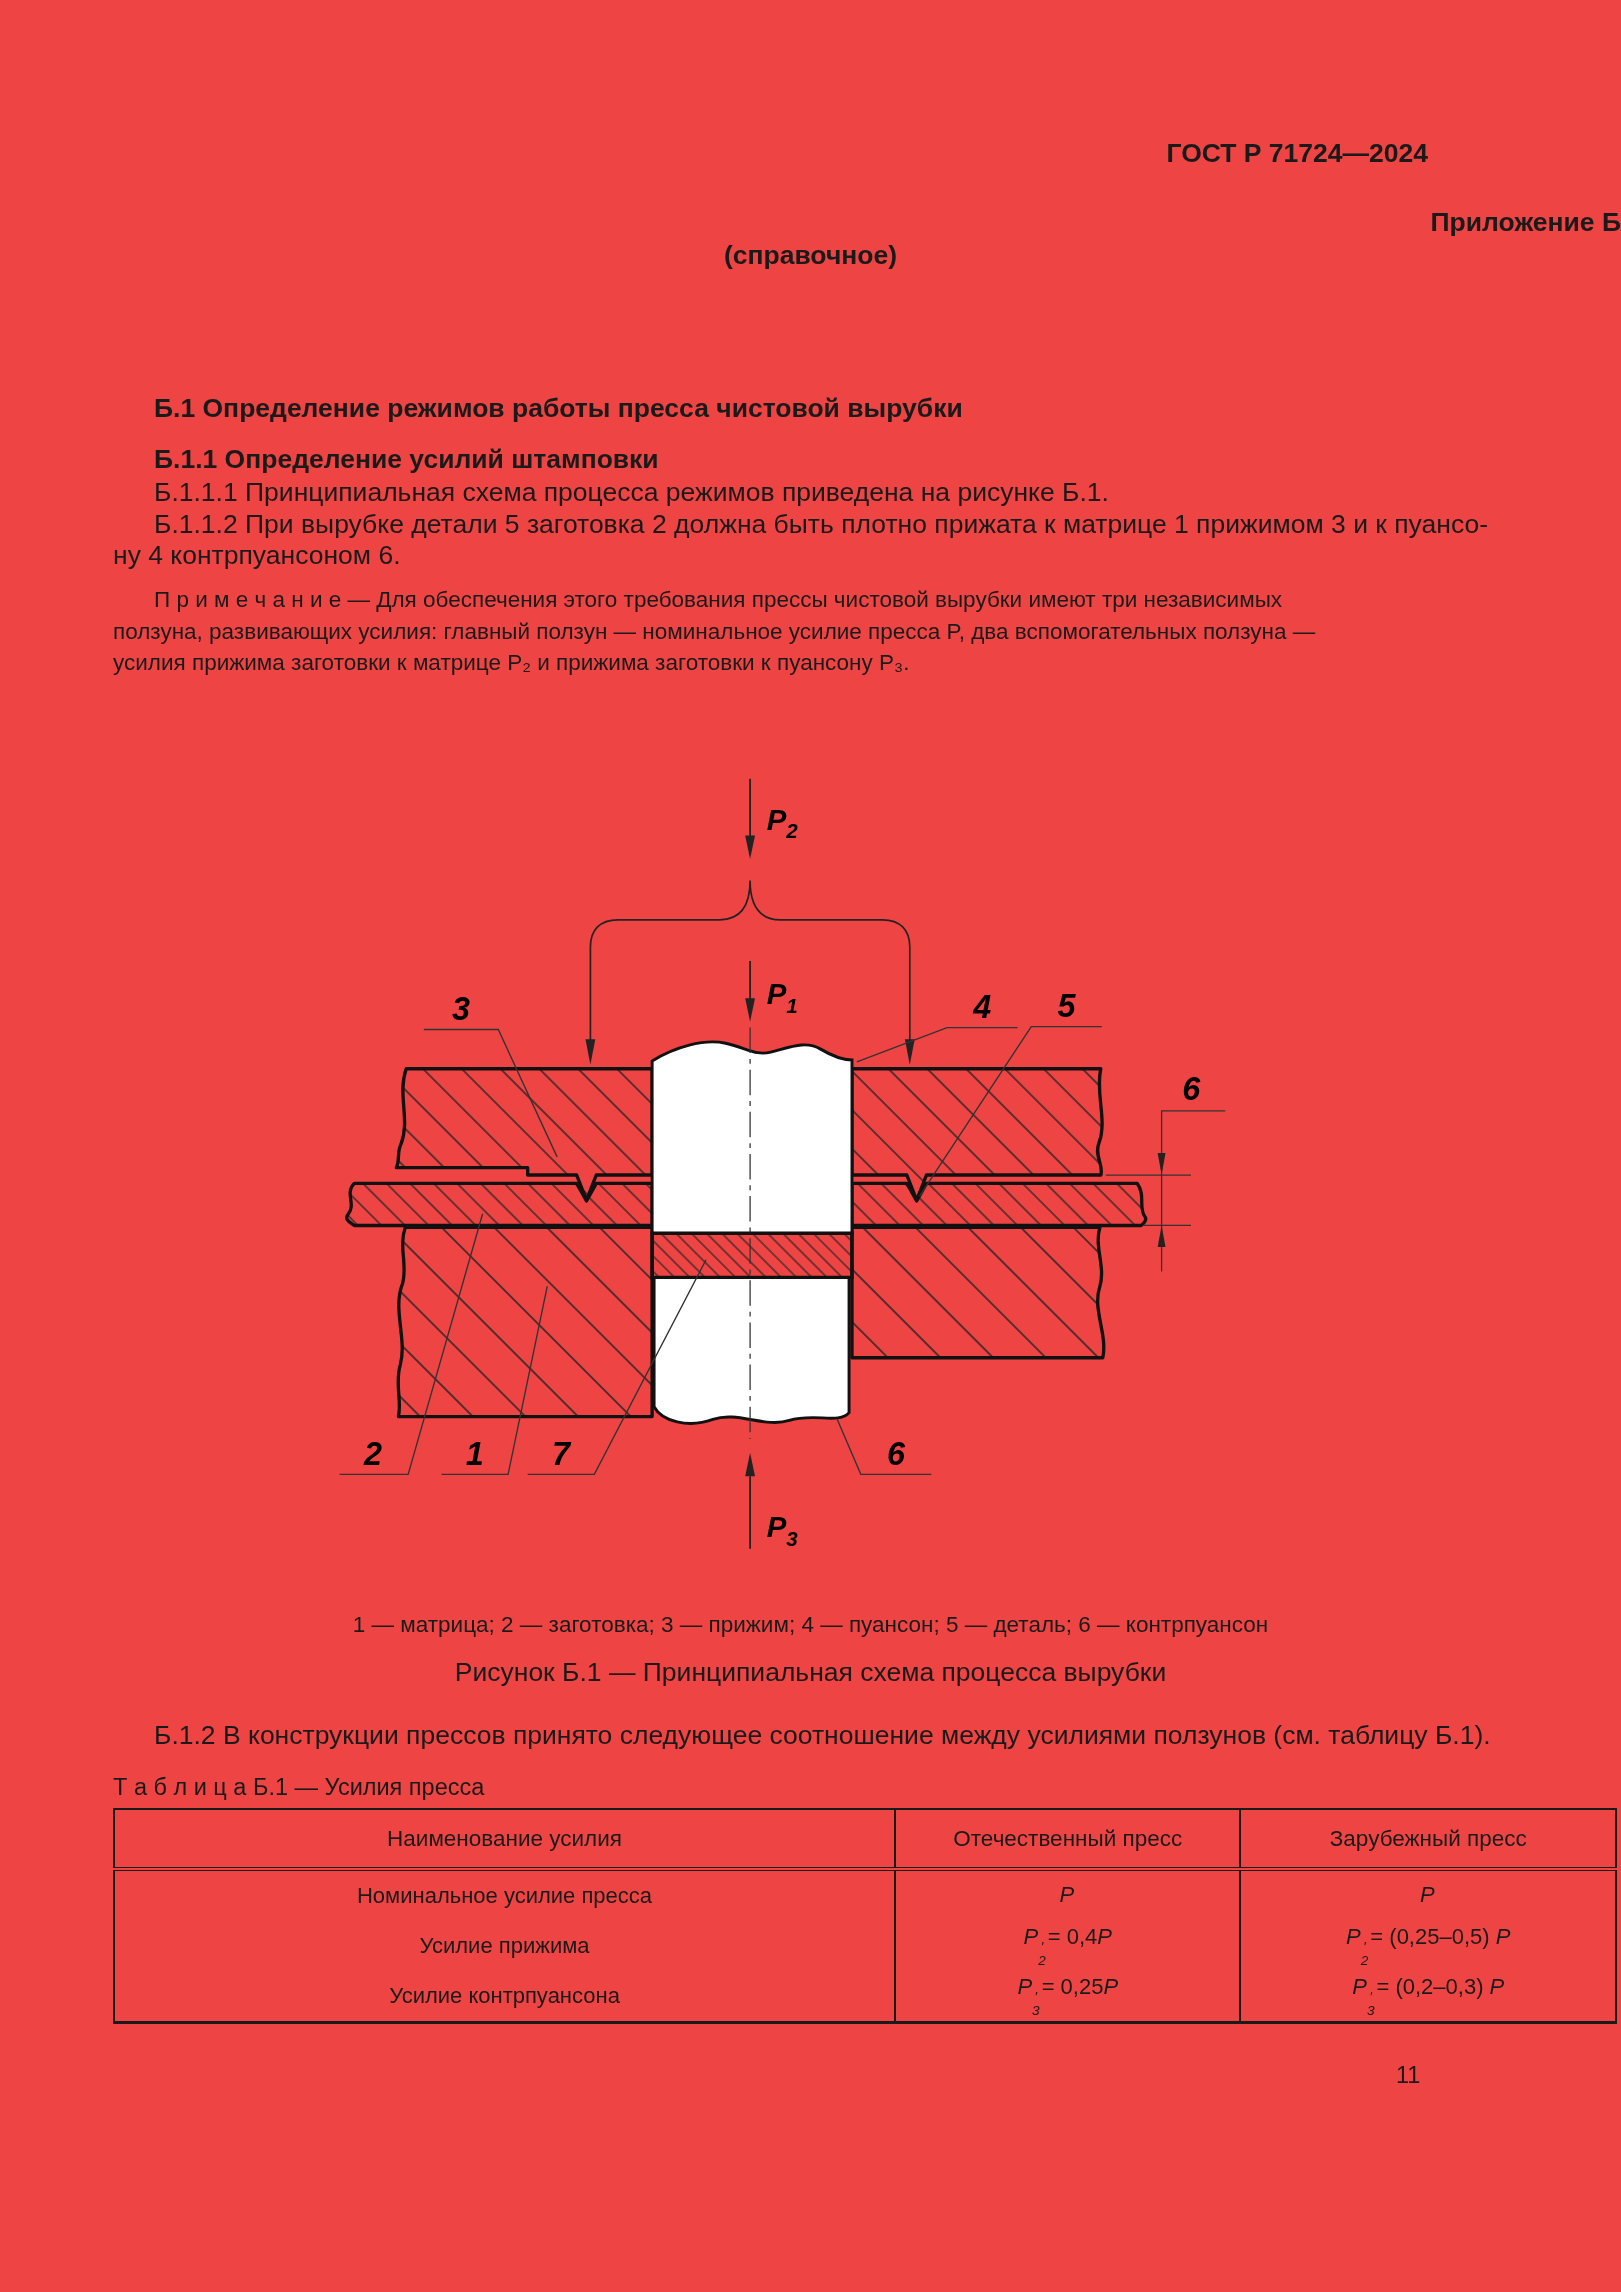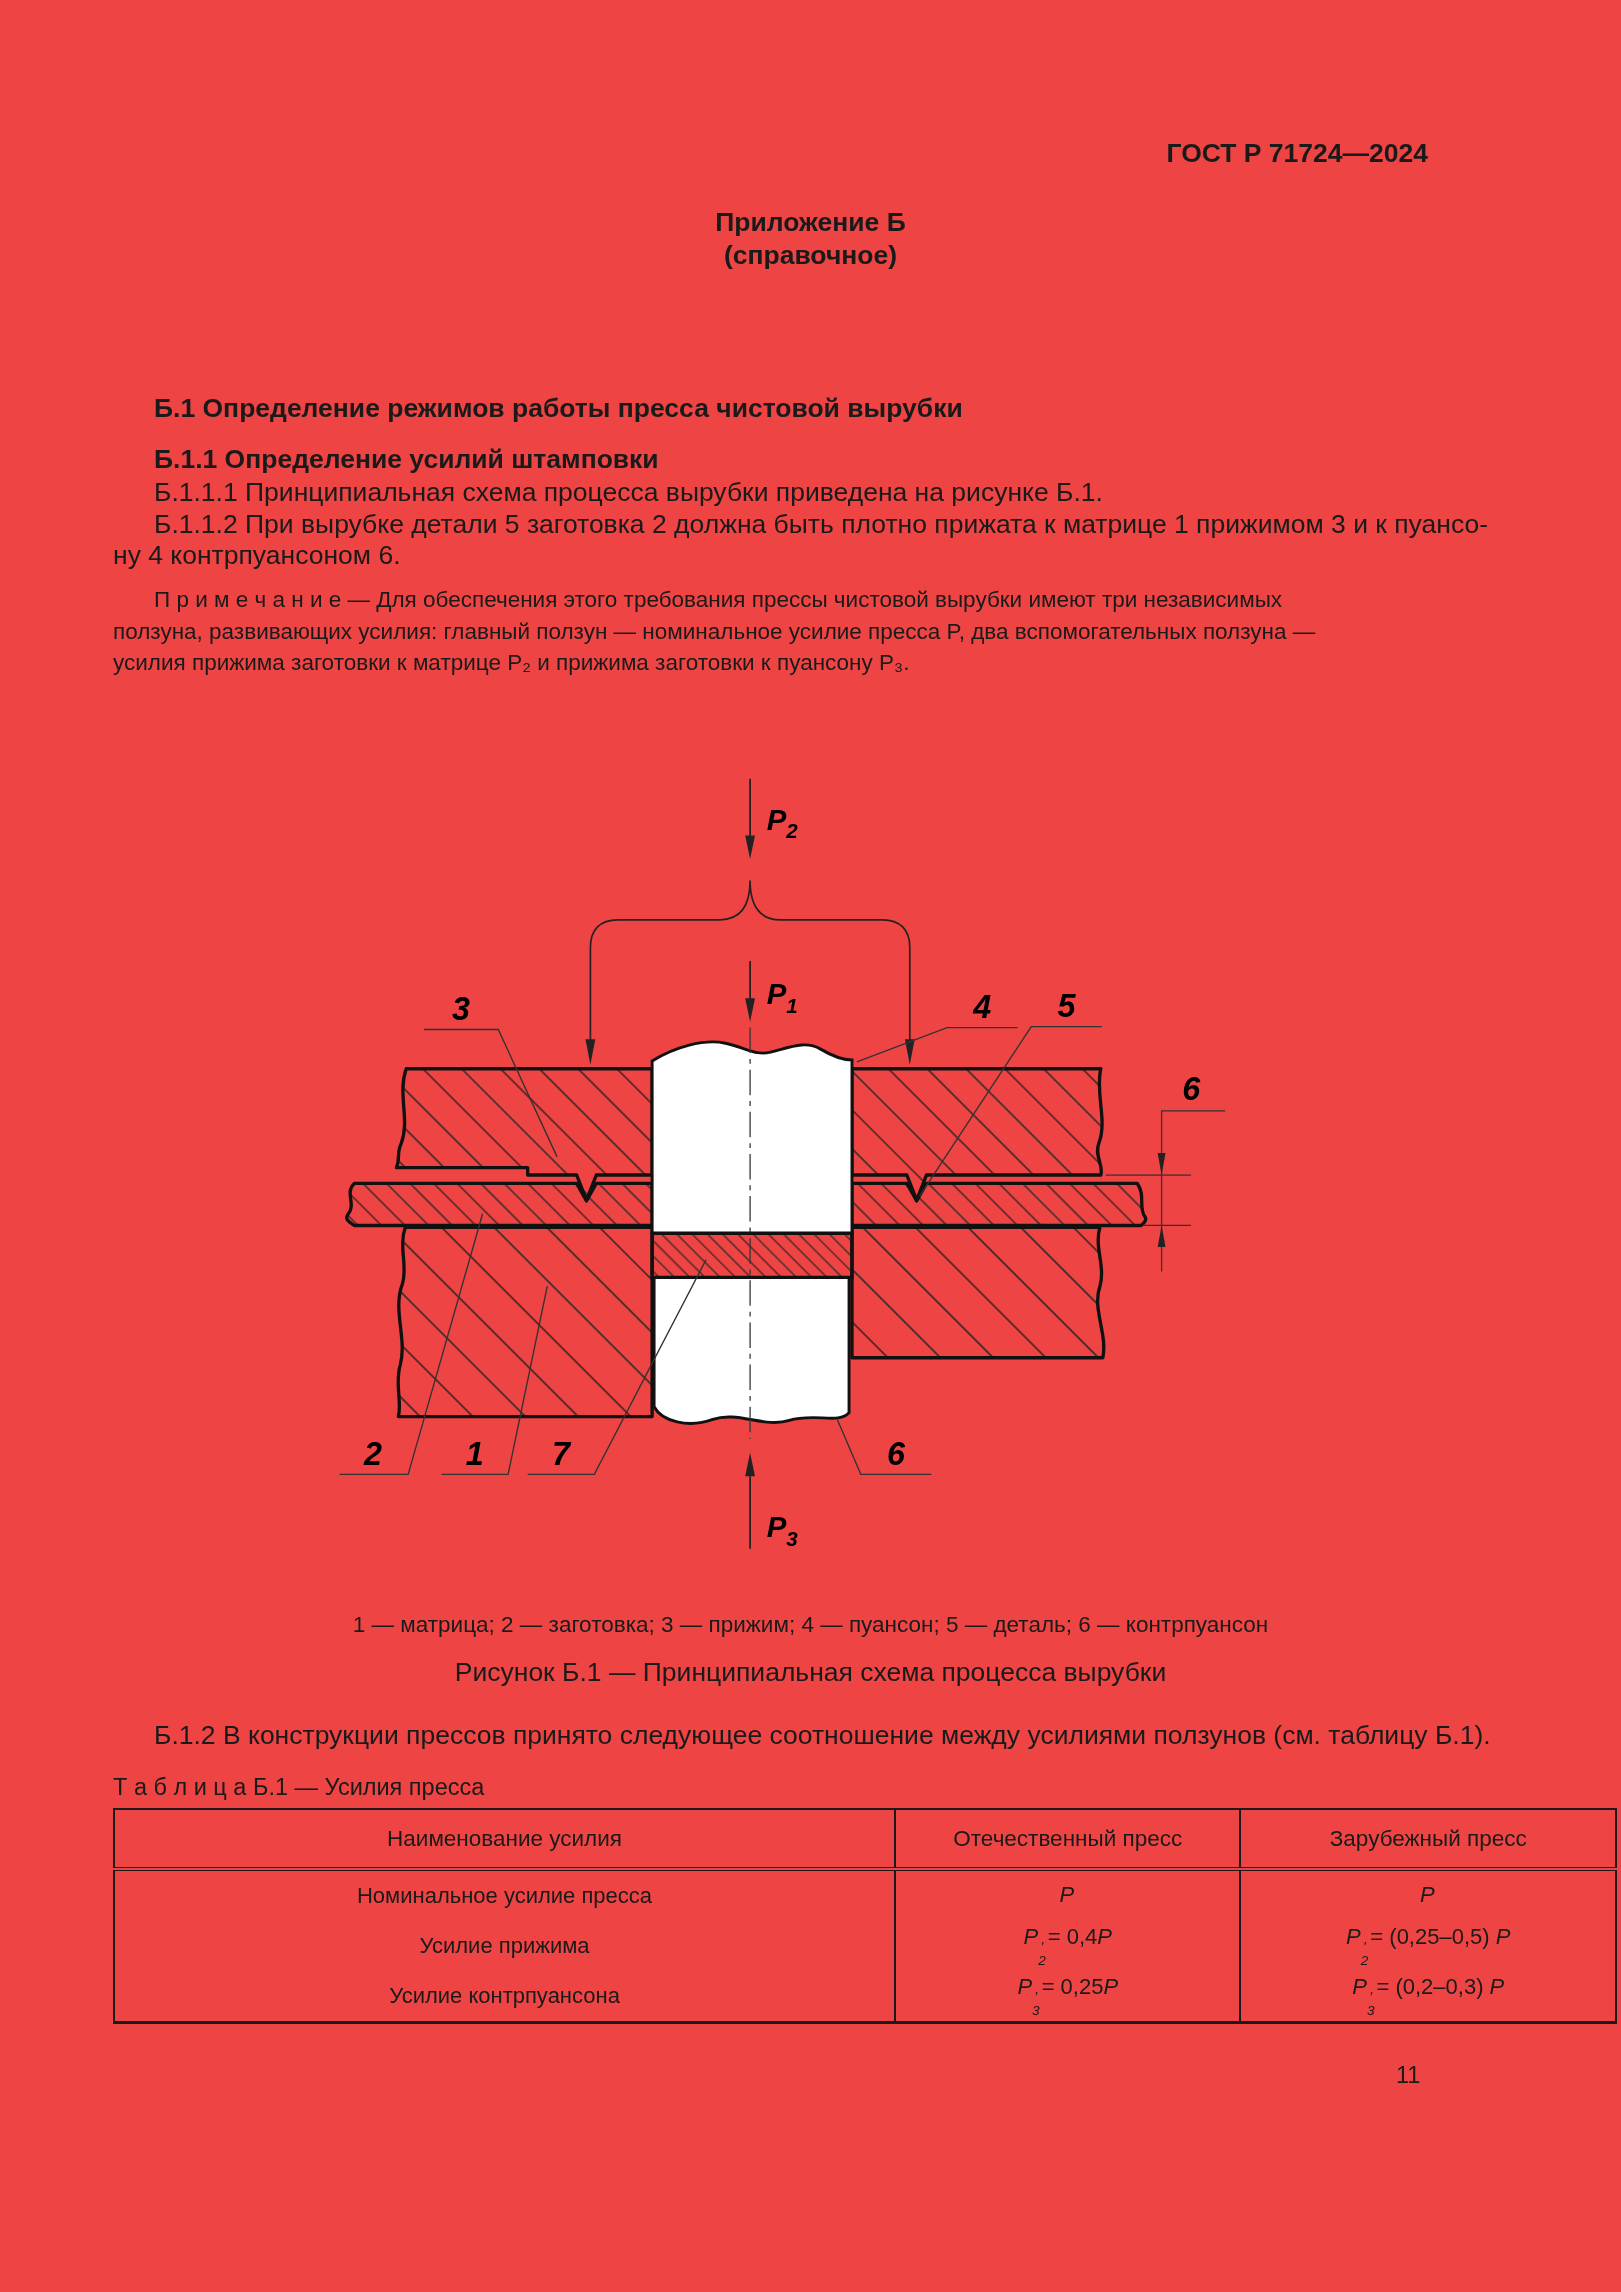--- a/index.html
+++ b/index.html
@@ -30,26 +30,26 @@
   .fig-force{font-size:30px;font-style:italic;font-weight:bold;}
   .fig-force-sub{font-size:21px;font-style:italic;font-weight:bold;}
 </style>
 </head>
 <body>
 
 <div class="page">
 
   <div class="abs fs27 b" style="top:137px;right:193px;">ГОСТ Р 71724—2024</div>
 
-  <div class="abs ctr fs27 b" style="top:206px;">Приложение Б</div>
+  <div class="abs ctr fs27 b" style="top:206px;text-align:right;">Приложение Б</div>
   <div class="abs ctr fs27 b" style="top:239px;">(справочное)</div>
 
   <div class="abs fs27 b" style="top:392px;left:154px;">Б.1 Определение режимов работы пресса чистовой вырубки</div>
   <div class="abs fs27 b" style="top:443px;left:154px;">Б.1.1 Определение усилий штамповки</div>
-  <div class="abs fs27" style="top:476px;left:154px;">Б.1.1.1 Принципиальная схема процесса вырубки приведена на рисунке Б.1.</div>
+  <div class="abs fs27" style="top:476px;left:154px;">Б.1.1.1 Принципиальная схема процесса режимов приведена на рисунке Б.1.</div>
   <div class="abs fs27" style="top:508px;left:154px;">Б.1.1.2 При вырубке детали 5 заготовка 2 должна быть плотно прижата к матрице 1 прижимом 3 и к пуансо-</div>
   <div class="abs fs27" style="top:539px;left:113px;">ну 4 контрпуансоном 6.</div>
 
   <div class="abs fs23" style="top:584px;left:154px;">П р и м е ч а н и е  —  Для обеспечения этого требования прессы чистовой вырубки имеют три независимых</div>
   <div class="abs fs23" style="top:616px;left:113px;">ползуна, развивающих усилия: главный ползун — номинальное усилие пресса P, два вспомогательных ползуна —</div>
   <div class="abs fs23" style="top:647px;left:113px;">усилия прижима заготовки к матрице P₂ и прижима заготовки к пуансону P₃.</div>
 
   <div class="abs" style="top:765px;left:216px;width:1029px;height:823px;">
   <svg width="1029" height="823" viewBox="0 0 1050 840">
     <defs>

